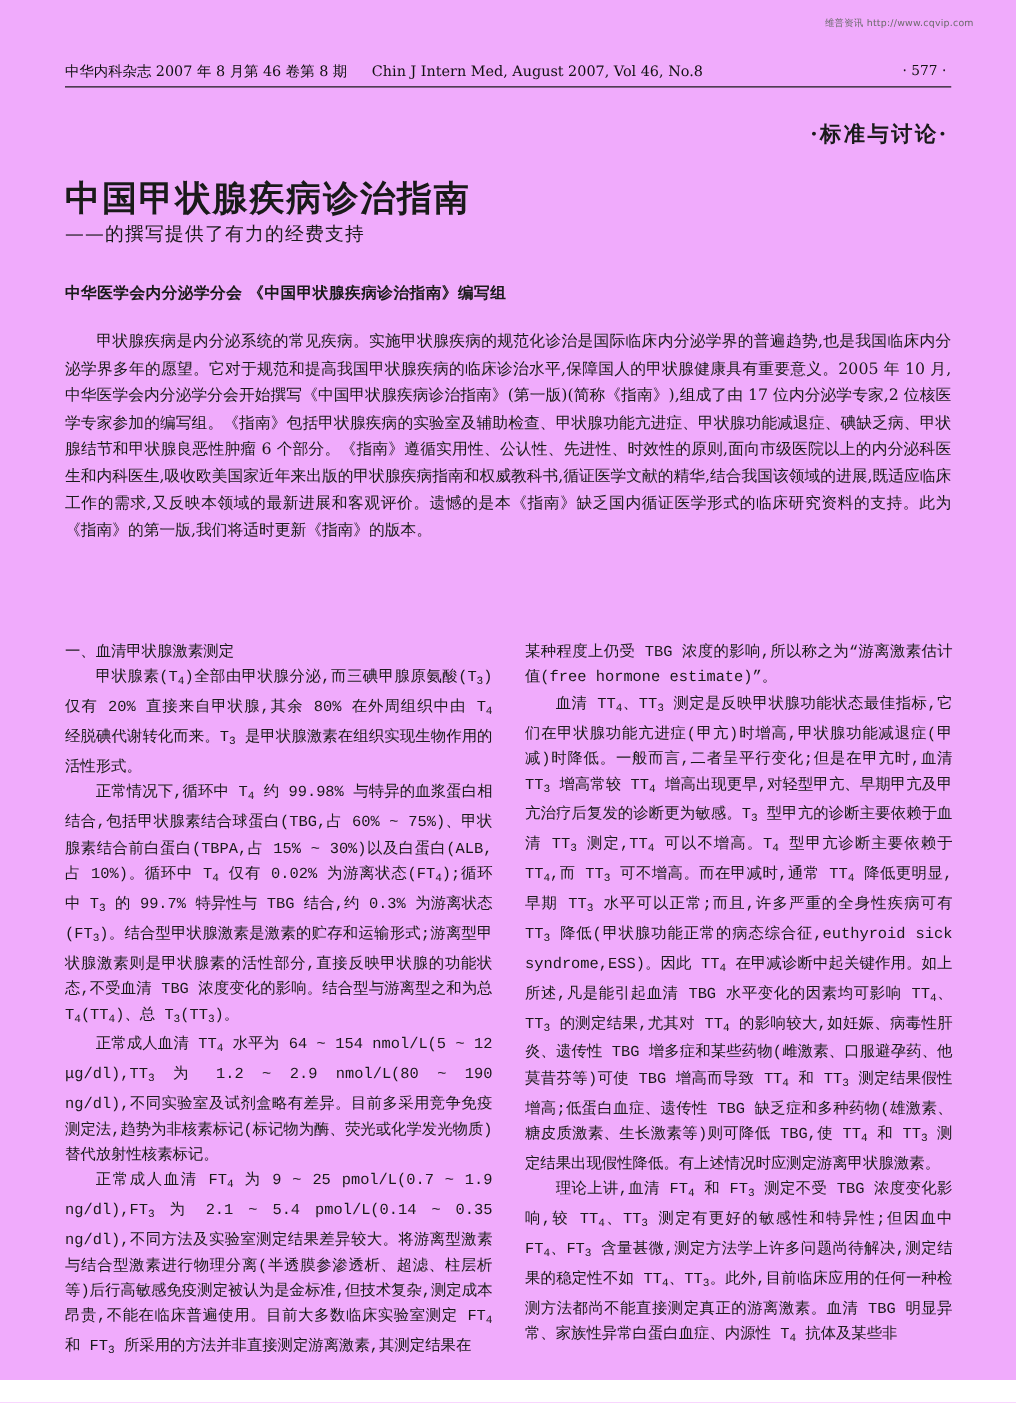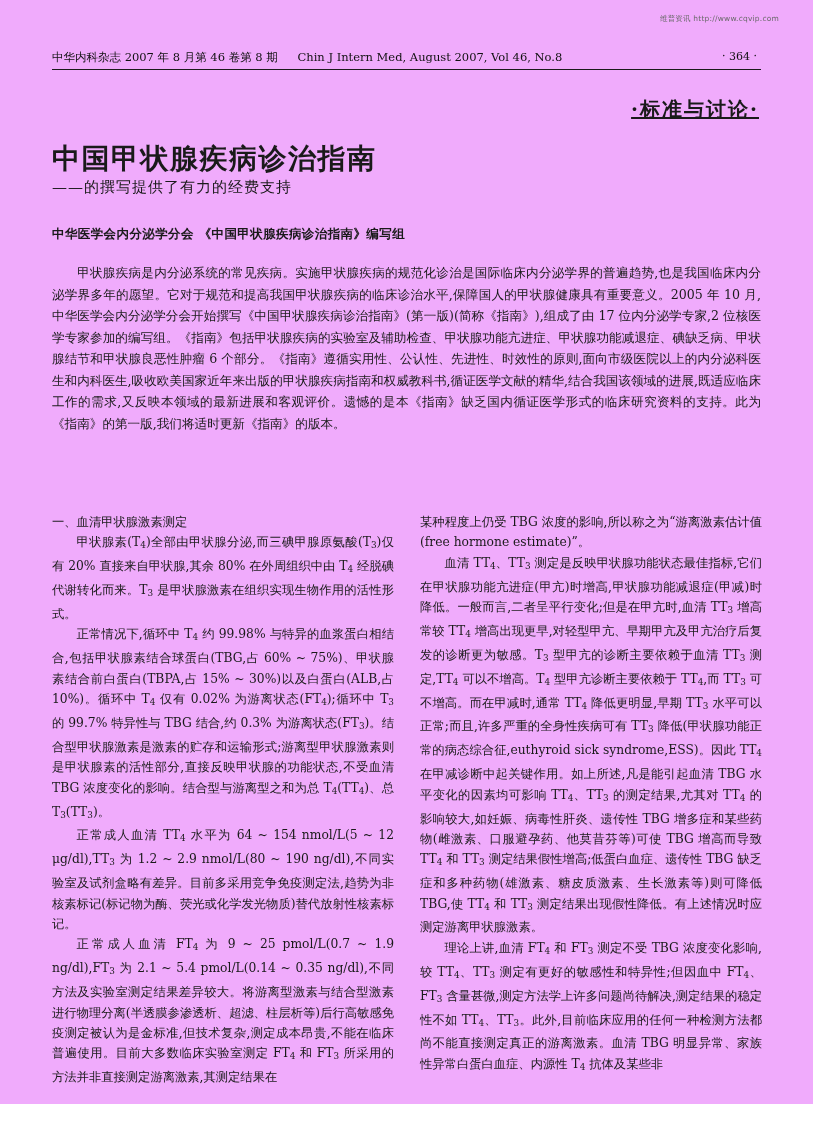--- a/index.html
+++ b/index.html
@@ -49,24 +49,23 @@
     position: absolute;
     left: 52px;
     right: 52px;
     top: 69px;
     border-top: 1px solid #1a1a1a;
   }
   .section-tag {
     position: absolute;
     top: 96px;
     right: 54px;
-    font-size: 20px;
+    font-size: 17px;
     font-weight: bold;
     letter-spacing: 2px;
-    text-decoration: underline;
   }
   .title {
     position: absolute;
     top: 140px;
     left: 52px;
     font-size: 28px;
     font-weight: bold;
     letter-spacing: 1.5px;
   }
   .subtitle {
@@ -109,20 +108,21 @@
   .col {
     width: 342px;
     font-size: 12.3px;
     line-height: 20.4px;
     text-align: justify;
     text-justify: inter-ideograph;
   }
   .col p {
     margin: 0;
     text-indent: 2em;
+    font-family: Liberation Mono, monospace;
   }
   .col p.head {
     text-indent: 0;
   }
   .col p.noindent {
     text-indent: 0;
   }
   sub {
     font-size: 0.72em;
     vertical-align: -0.28em;
@@ -133,21 +133,21 @@
 
 <div class="page">
 
   <div class="watermark">维普资讯 http://www.cqvip.com</div>
 
   <div class="journal-line">
     <div class="journal-left">
       <span>中华内科杂志 2007 年 8 月第 46 卷第 8 期</span>
       <span class="en" style="margin-left:16px">Chin J Intern Med, August 2007, Vol 46, No.8</span>
     </div>
-    <div class="journal-right">· 364 ·</div>
+    <div class="journal-right">· 577 ·</div>
   </div>
   <div class="rule"></div>
 
   <div class="section-tag">·标准与讨论·</div>
 
   <div class="title">中国甲状腺疾病诊治指南</div>
   <div class="subtitle">——的撰写提供了有力的经费支持</div>
   <div class="authors">中华医学会内分泌学分会  《中国甲状腺疾病诊治指南》编写组</div>
 
   <div class="lead">

